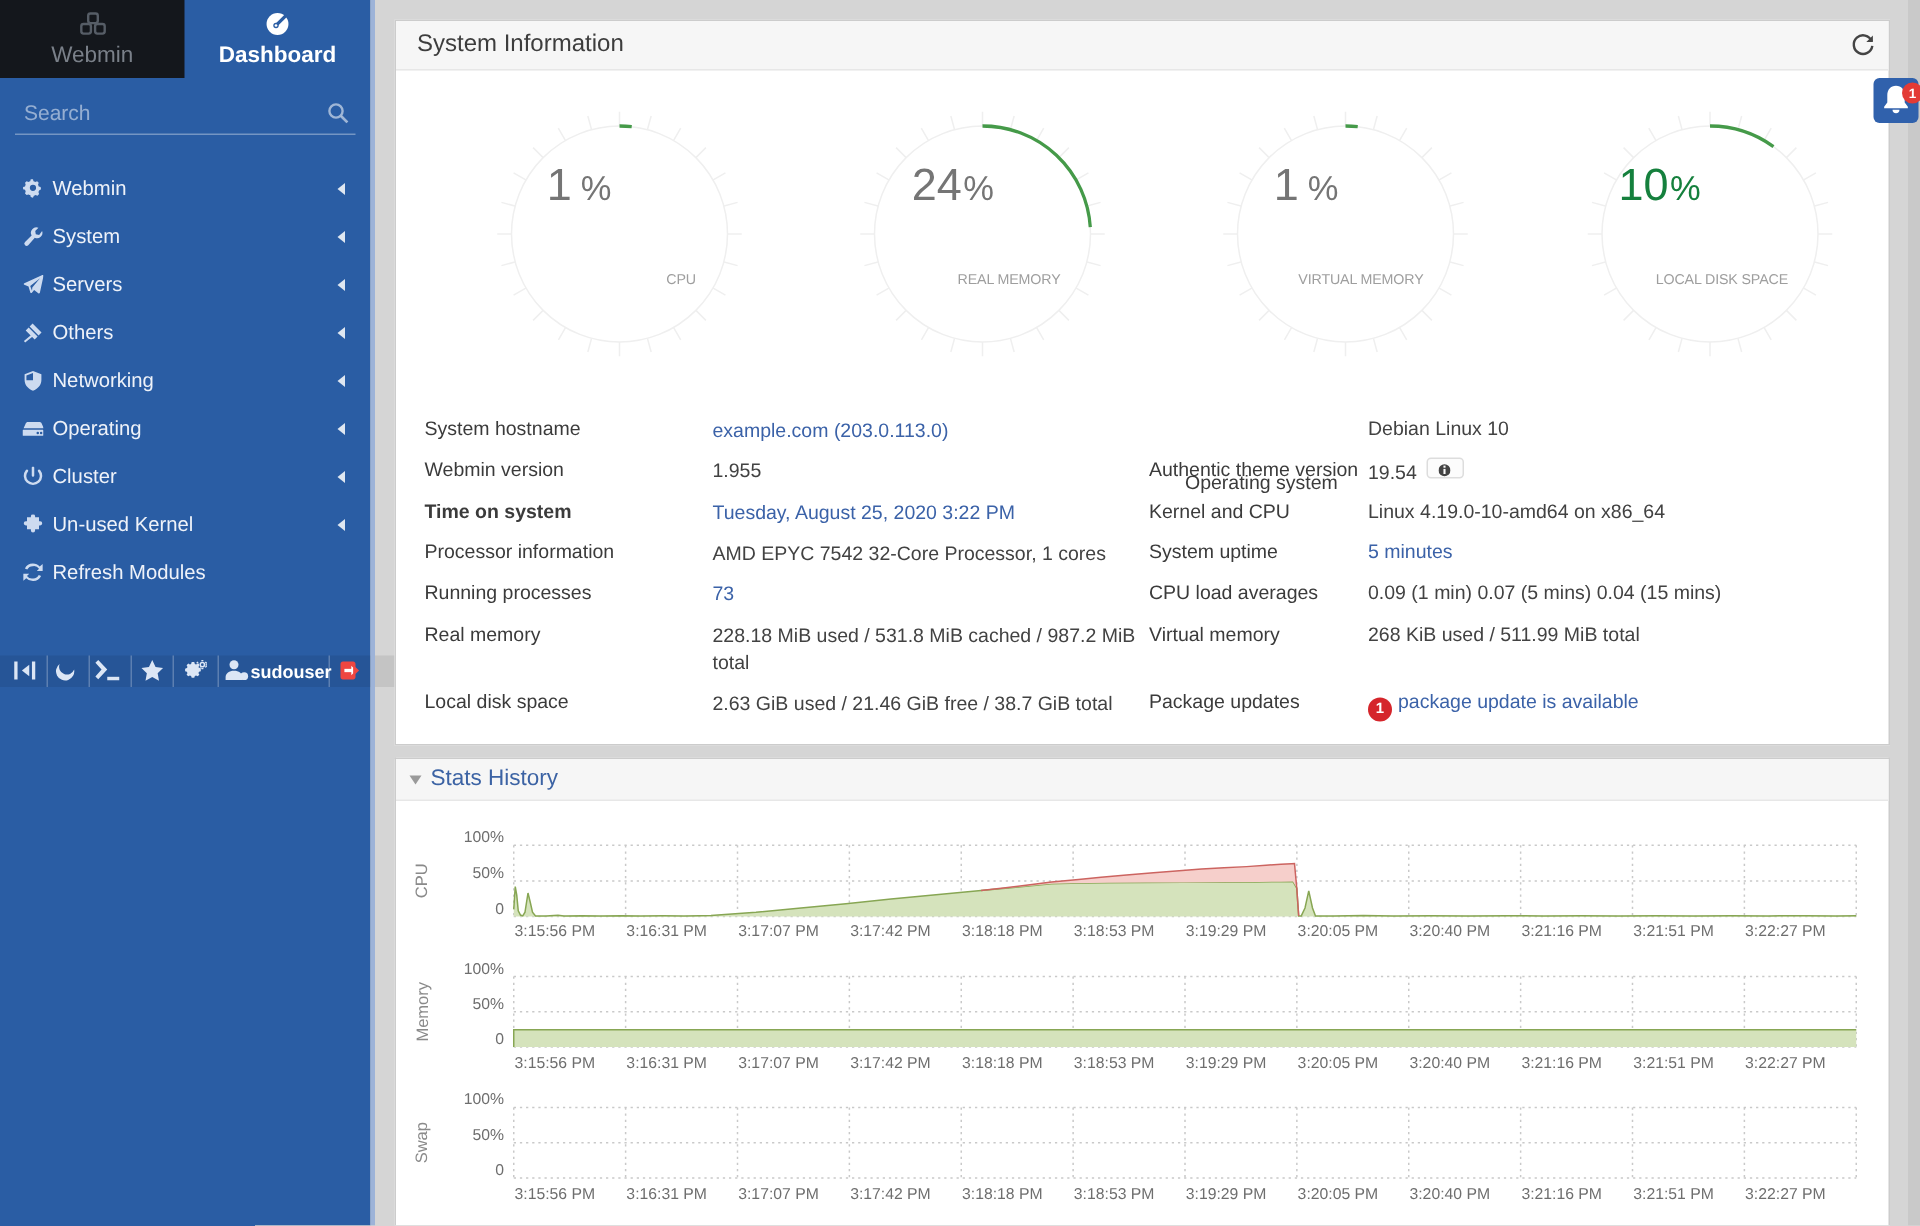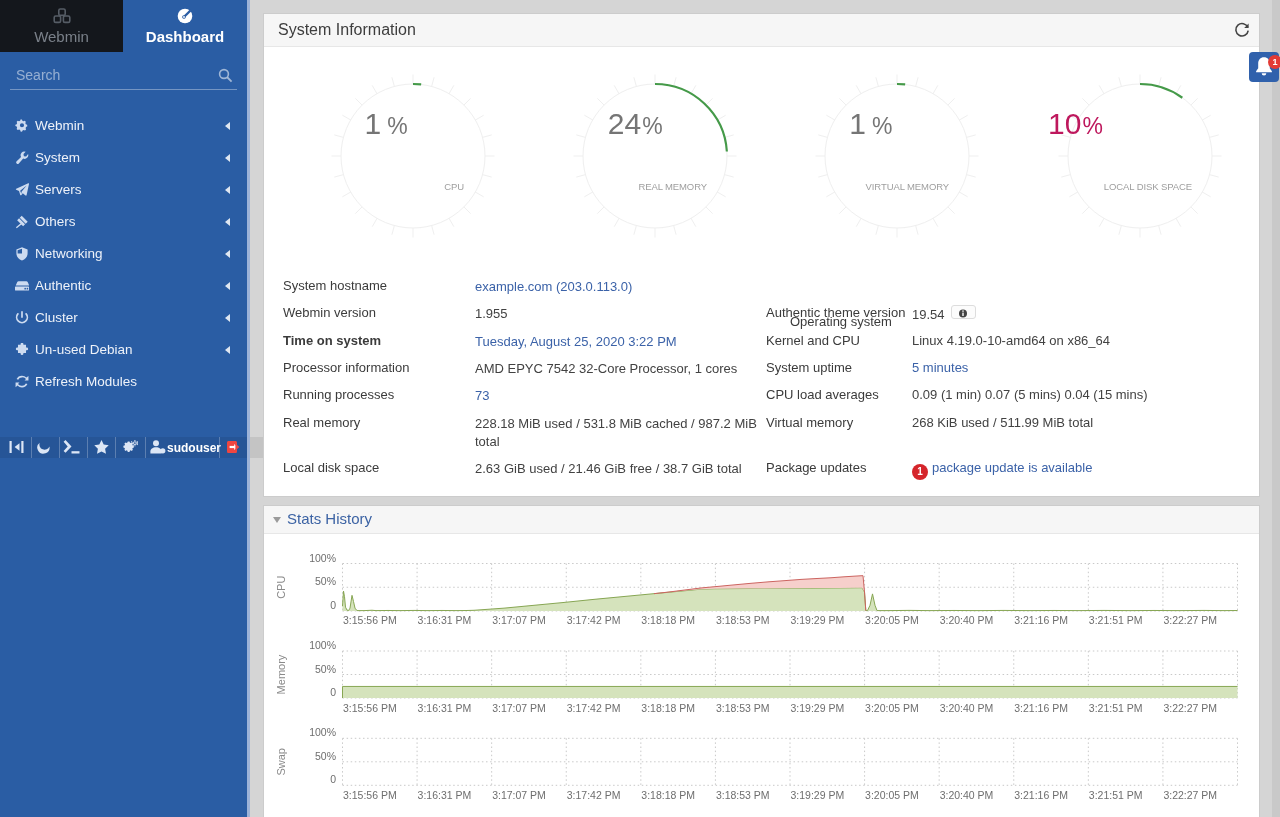--- a/index.html
+++ b/index.html
@@ -116,35 +116,35 @@
         <svg class="micon" width="14" height="14" viewBox="0 0 14 15" fill="#cddbf0">
           <path d="M7 .4L1 2.6v4.2c0 3.6 2.5 6.4 6 7.6 3.5-1.2 6-4 6-7.6V2.6zM7 12.8V7H2.3V3.5L7 1.8z"></path>
         </svg>
         <span class="mtext">Networking</span>
         <div class="caret"></div>
       </div>
 <div class="mitem" style="top:160px;">
         <svg class="micon" width="14" height="14" viewBox="0 0 14 15" fill="#cddbf0">
           <path d="M2.4 2.5h9.2c.7 0 1.3.4 1.6 1l1.5 3.4H.3l1.5-3.4c.3-.6.9-1 1.6-1zM.2 8h13.6c.4 0 .7.3.7.7v3c0 .4-.3.7-.7.7H.2c-.4 0-.7-.3-.7-.7v-3c0-.4.3-.7.7-.7zm10.2 1.5a.9.9 0 1 0 0 1.8.9.9 0 0 0 0-1.8zm2.4 0a.9.9 0 1 0 0 1.8.9.9 0 0 0 0-1.8z"></path>
         </svg>
-        <span class="mtext">Authentic</span>
+        <span class="mtext">Operating</span>
         <div class="caret"></div>
       </div>
 <div class="mitem" style="top:192px;">
         <svg class="micon" width="14" height="14" viewBox="0 0 14 15" fill="#cddbf0">
           <path d="M7 0c.5 0 .9.4.9.9v5.6a.9.9 0 0 1-1.8 0V.9C6.1.4 6.5 0 7 0zM3.2 2.4a.9.9 0 0 1 .1 1.3 4.8 4.8 0 1 0 7.4 0 .9.9 0 0 1 1.4-1.2 6.6 6.6 0 1 1-10.2 0 .9.9 0 0 1 1.3-.1z"></path>
         </svg>
         <span class="mtext">Cluster</span>
         <div class="caret"></div>
       </div>
 <div class="mitem" style="top:224px;">
         <svg class="micon" width="14" height="14" viewBox="0 0 14 15" fill="#cddbf0">
           <path d="M5.5 1.2a1.5 1.5 0 0 1 3 0V2h2.8v2.8h.8a1.5 1.5 0 0 1 0 3h-.8v2.8H8.5v.8a1.5 1.5 0 0 1-3 0v-.8H2.7V7.8h-.8a1.5 1.5 0 0 1 0-3h.8V2h2.8z"></path>
         </svg>
-        <span class="mtext">Un-used Debian</span>
+        <span class="mtext">Un-used Kernel</span>
         <div class="caret"></div>
       </div>
 <div class="mitem" style="top:256px;">
         <svg class="micon" width="14" height="14" viewBox="0 0 14 15" fill="#cddbf0">
           <path d="M13.9 6H9.7l1.6-1.6A4.5 4.5 0 0 0 7 2.6 4.4 4.4 0 0 0 2.9 5L1.2 4.3A6.3 6.3 0 0 1 7 .7c1.9 0 3.6.8 4.8 2.1L13.9 1zM.1 8h4.2L2.7 9.6A4.5 4.5 0 0 0 7 11.4 4.4 4.4 0 0 0 11.1 9l1.7.7A6.3 6.3 0 0 1 7 13.3 6.4 6.4 0 0 1 2.2 11.2L.1 13z"></path>
         </svg>
         <span class="mtext">Refresh Modules</span>
       </div>
 </div>
   <div id="btoolbar">
@@ -313,39 +313,40 @@
 <line x1="20.9" y1="108.5" x2="11.3" y2="111.1" stroke="#efefef" stroke-width="1"></line>
 <line x1="18.5" y1="90.0" x2="8.5" y2="90.0" stroke="#efefef" stroke-width="1"></line>
 <line x1="20.9" y1="71.5" x2="11.3" y2="68.9" stroke="#efefef" stroke-width="1"></line>
 <line x1="28.1" y1="54.2" x2="19.4" y2="49.2" stroke="#efefef" stroke-width="1"></line>
 <line x1="39.4" y1="39.4" x2="32.4" y2="32.4" stroke="#efefef" stroke-width="1"></line>
 <line x1="54.2" y1="28.1" x2="49.2" y2="19.4" stroke="#efefef" stroke-width="1"></line>
 <line x1="71.5" y1="20.9" x2="68.9" y2="11.3" stroke="#efefef" stroke-width="1"></line>
 <circle cx="90.0" cy="90.0" r="72.0" fill="#ffffff" stroke="#efefef" stroke-width="1"></circle>
 <path d="M 90.00 18.00 A 72.0 72.0 0 0 1 132.32 31.75" fill="none" stroke="#459a49" stroke-width="2.2"></path>
 </svg>
-<div class="abs" style="left:784px; top:93px; font-size:30px; color:#be185d;">10<span style="font-size:23px; margin-left:1px;">%</span></div>
+<div class="abs" style="left:815px; top:93px; font-size:30px; color:#15803d;">10<span style="font-size:23px; margin-left:1px;">%</span></div>
 <div class="abs" style="left:798px; top:167px; width:130px; text-align:right; font-size:9.5px; letter-spacing:-0.1px; white-space:nowrap; color:#9e9e9e;">LOCAL DISK SPACE</div>
 </div>
   <div id="itable" style="position:absolute;left:0;top:0;width:995px;height:482px;">
 <div class="irow ilabel" style="left:19px; top:263.5px;">System hostname</div>
 <div class="irow ival" style="left:211px; top:263.5px; width:280px; line-height:18px;"><a class="lnk">example.com (203.0.113.0)</a></div>
 <div class="irow ilabel" style="left:19px; top:291px;">Webmin version</div>
 <div class="irow ival" style="left:211px; top:291px; width:280px; line-height:18px;">1.955</div>
 <div class="irow ilabel" style="left:19px; top:318.5px;font-weight:bold;">Time on system</div>
 <div class="irow ival" style="left:211px; top:318.5px; width:280px; line-height:18px;"><a class="lnk">Tuesday, August 25, 2020 3:22 PM</a></div>
 <div class="irow ilabel" style="left:19px; top:346px;">Processor information</div>
 <div class="irow ival" style="left:211px; top:346px; width:280px; line-height:18px;">AMD EPYC 7542 32-Core Processor, 1 cores</div>
 <div class="irow ilabel" style="left:19px; top:373px;">Running processes</div>
 <div class="irow ival" style="left:211px; top:373px; width:280px; line-height:18px;"><a class="lnk">73</a></div>
 <div class="irow ilabel" style="left:19px; top:400.5px;">Real memory</div>
 <div class="irow ival" style="left:211px; top:400.5px; width:280px; line-height:18px;">228.18 MiB used / 531.8 MiB cached / 987.2 MiB<br>total</div>
 <div class="irow ilabel" style="left:19px; top:446px;">Local disk space</div>
 <div class="irow ival" style="left:211px; top:446px; width:280px; line-height:18px;">2.63 GiB used / 21.46 GiB free / 38.7 GiB total</div>
 <div class="irow ilabel" style="left:526px; top:263.5px;margin-top:36px;">Operating system</div>
+<div class="irow ival" style="left:648px; top:263.5px; width:345px;">Debian Linux 10</div>
 <div class="irow ilabel" style="left:502px; top:291px;">Authentic theme version</div>
 <div class="irow ival" style="left:648px; top:291px; width:345px;">19.54<span class="chip"><svg width="8" height="9" viewBox="0 0 8 9">
             <circle cx="4" cy="4.5" r="4" fill="#444"></circle>
             <rect x="3.3" y="3.6" width="1.4" height="3.4" fill="#fbfbfb"></rect>
             <rect x="3.3" y="1.4" width="1.4" height="1.4" fill="#fbfbfb"></rect>
           </svg></span></div>
 <div class="irow ilabel" style="left:502px; top:318.5px;">Kernel and CPU</div>
 <div class="irow ival" style="left:648px; top:318.5px; width:345px;">Linux 4.19.0-10-amd64 on x86_64</div>
 <div class="irow ilabel" style="left:502px; top:346px;">System uptime</div>
 <div class="irow ival" style="left:648px; top:346px; width:345px;"><a class="lnk">5 minutes</a></div>

